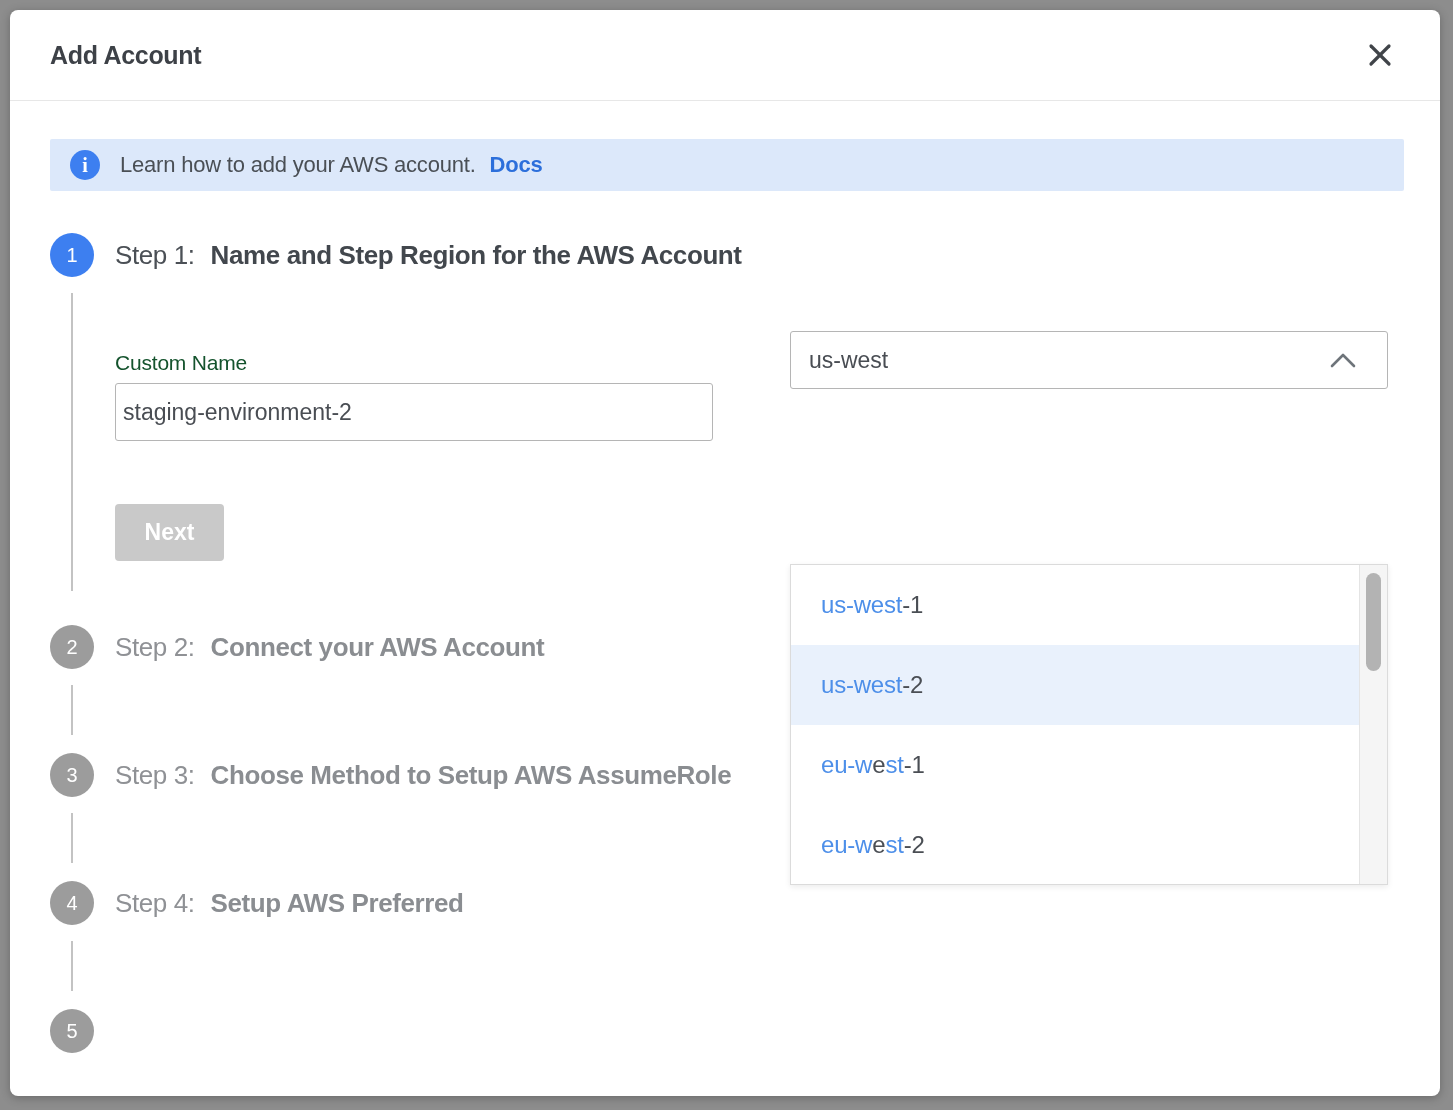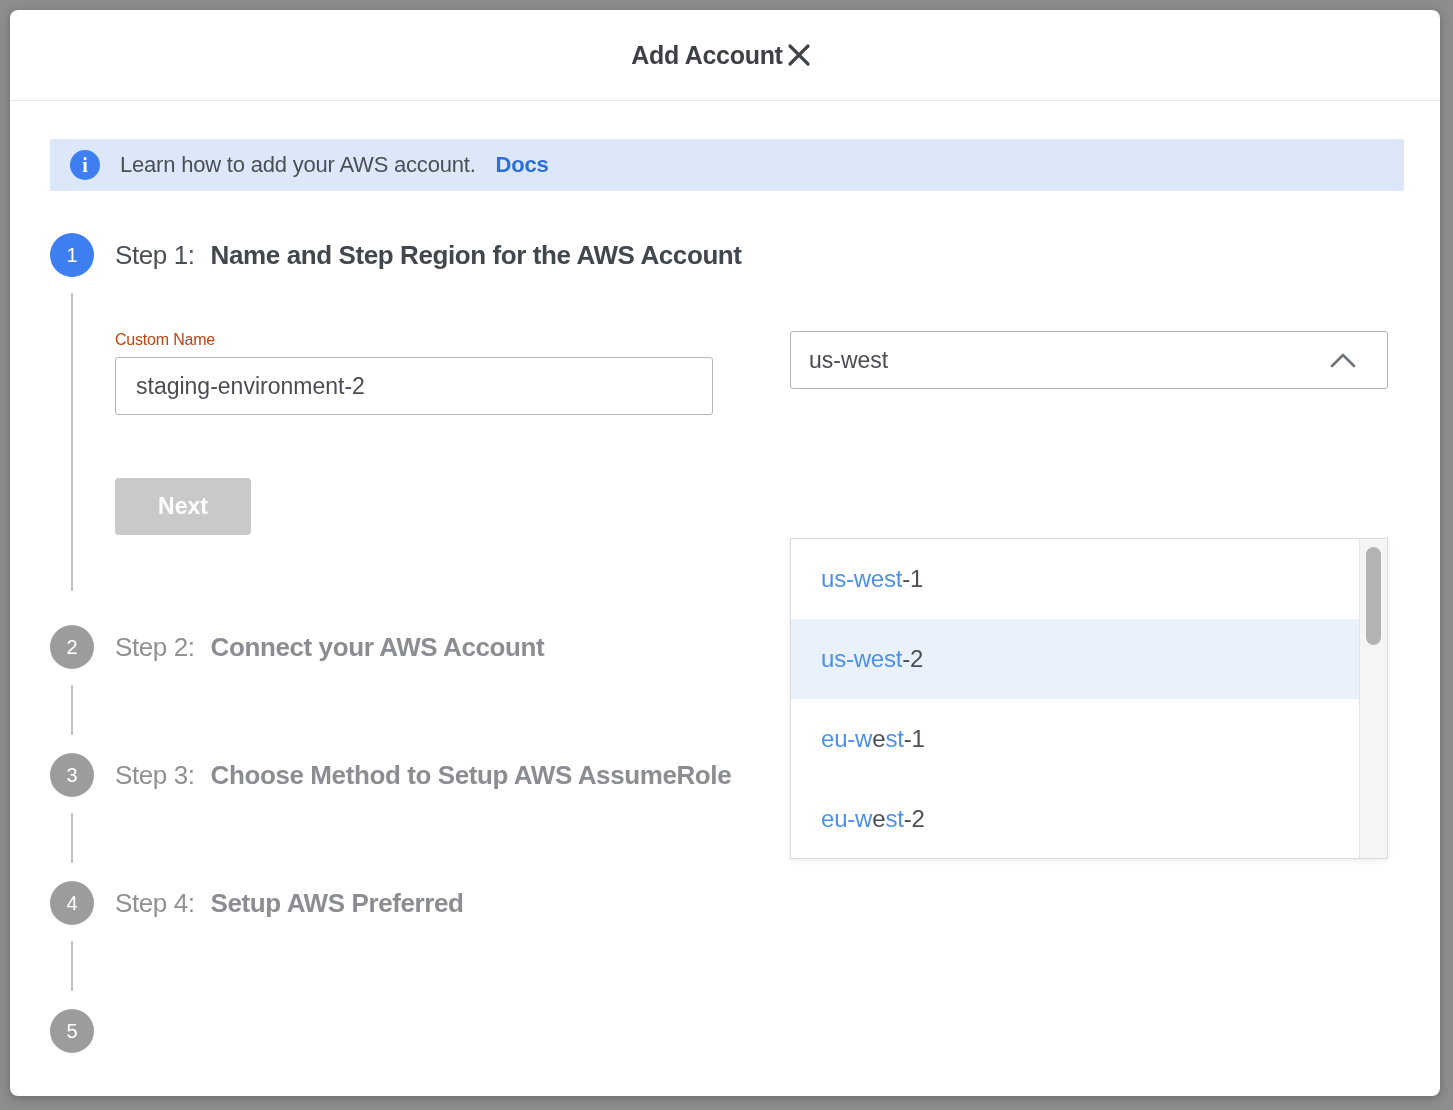--- a/index.html
+++ b/index.html
@@ -17,21 +17,21 @@
     left:10px;top:10px;
     width:1430px;height:1086px;
     background:#ffffff;
     border-radius:8px;
     overflow:hidden;
     box-shadow:0 2px 10px rgba(0,0,0,.25);
   }
   
   .modal-header{
     height:91px;
-    display:flex;align-items:center;justify-content:center;
+    display:flex;align-items:center;justify-content:space-between;
     padding:0 44px 0 40px;
     border-bottom:1px solid #e7e7e7;
   }
   .modal-title{
     font-size:25px;font-weight:700;letter-spacing:-0.3px;
     color:#3d4147;
   }
   .close-btn{
     background:none;border:none;cursor:pointer;
     width:32px;height:32px;display:flex;align-items:center;justify-content:center;
@@ -48,21 +48,21 @@
     width:30px;height:30px;border-radius:50%;
     background:var(--accent-blue,#4285f4);
     color:#fff;display:flex;align-items:center;justify-content:center;
     font-family:"Liberation Serif",serif;font-weight:700;font-size:20px;
     flex:0 0 auto;
   }
   .info-text{
     margin-left:20px;font-size:22px;color:#4a4f55;letter-spacing:-0.2px;
   }
   .info-link{
-    margin-left:20px;font-size:22px;font-weight:700;letter-spacing:-0.2px;
+    margin-left:14px;font-size:22px;font-weight:700;letter-spacing:-0.2px;
     color:var(--link-blue,#2c6fdb);text-decoration:none;
   }
   
   .steps{margin-top:42px;}
   .step{position:relative;}
   .step-1{height:392px;}
   .step-rest{height:128px;}
   .step:last-child{height:auto;padding-bottom:26px;}
   .connector{
     position:absolute;left:21px;top:60px;width:2px;
@@ -85,33 +85,33 @@
   .step-1 .step-title .name{color:#42474d;}
   .step-rest .step-title .prefix{color:#8f9195;}
   .step-rest .step-title .name{color:#8a8d91;}
   
   .step-form{
     margin-left:65px;margin-top:54px;
     display:flex;gap:77px;
   }
   .form-col{width:598px;}
   .field-label{
-    font-size:16px;color:#c2410c;letter-spacing:-0.2px;
-    margin-bottom:8px;display:block;
+    font-size:21px;color:#14532d;letter-spacing:-0.2px;
+    margin-bottom:8px;display:block;margin-top:20px;
   }
   .text-input{
     width:100%;height:58px;
     border:1px solid #b5b5b5;border-radius:3px;
     font-family:"Liberation Sans",sans-serif;
     font-size:23px;color:#494d53;
-    padding:0 20px;outline:none;background:#fff;
+    padding:0 7px;outline:none;background:#fff;
   }
   .next-btn{
     margin-top:63px;
-    width:136px;height:57px;
+    width:109px;height:57px;
     background:var(--disabled-gray,#c9c9c9);
     border:none;border-radius:4px;
     color:#ffffff;font-size:23px;font-weight:700;
     font-family:"Liberation Sans",sans-serif;
     cursor:not-allowed;
   }
   
   .select-wrapper{position:relative;width:598px;}
   .select-box{
     height:58px;border:1px solid #b5b5b5;border-radius:3px;

